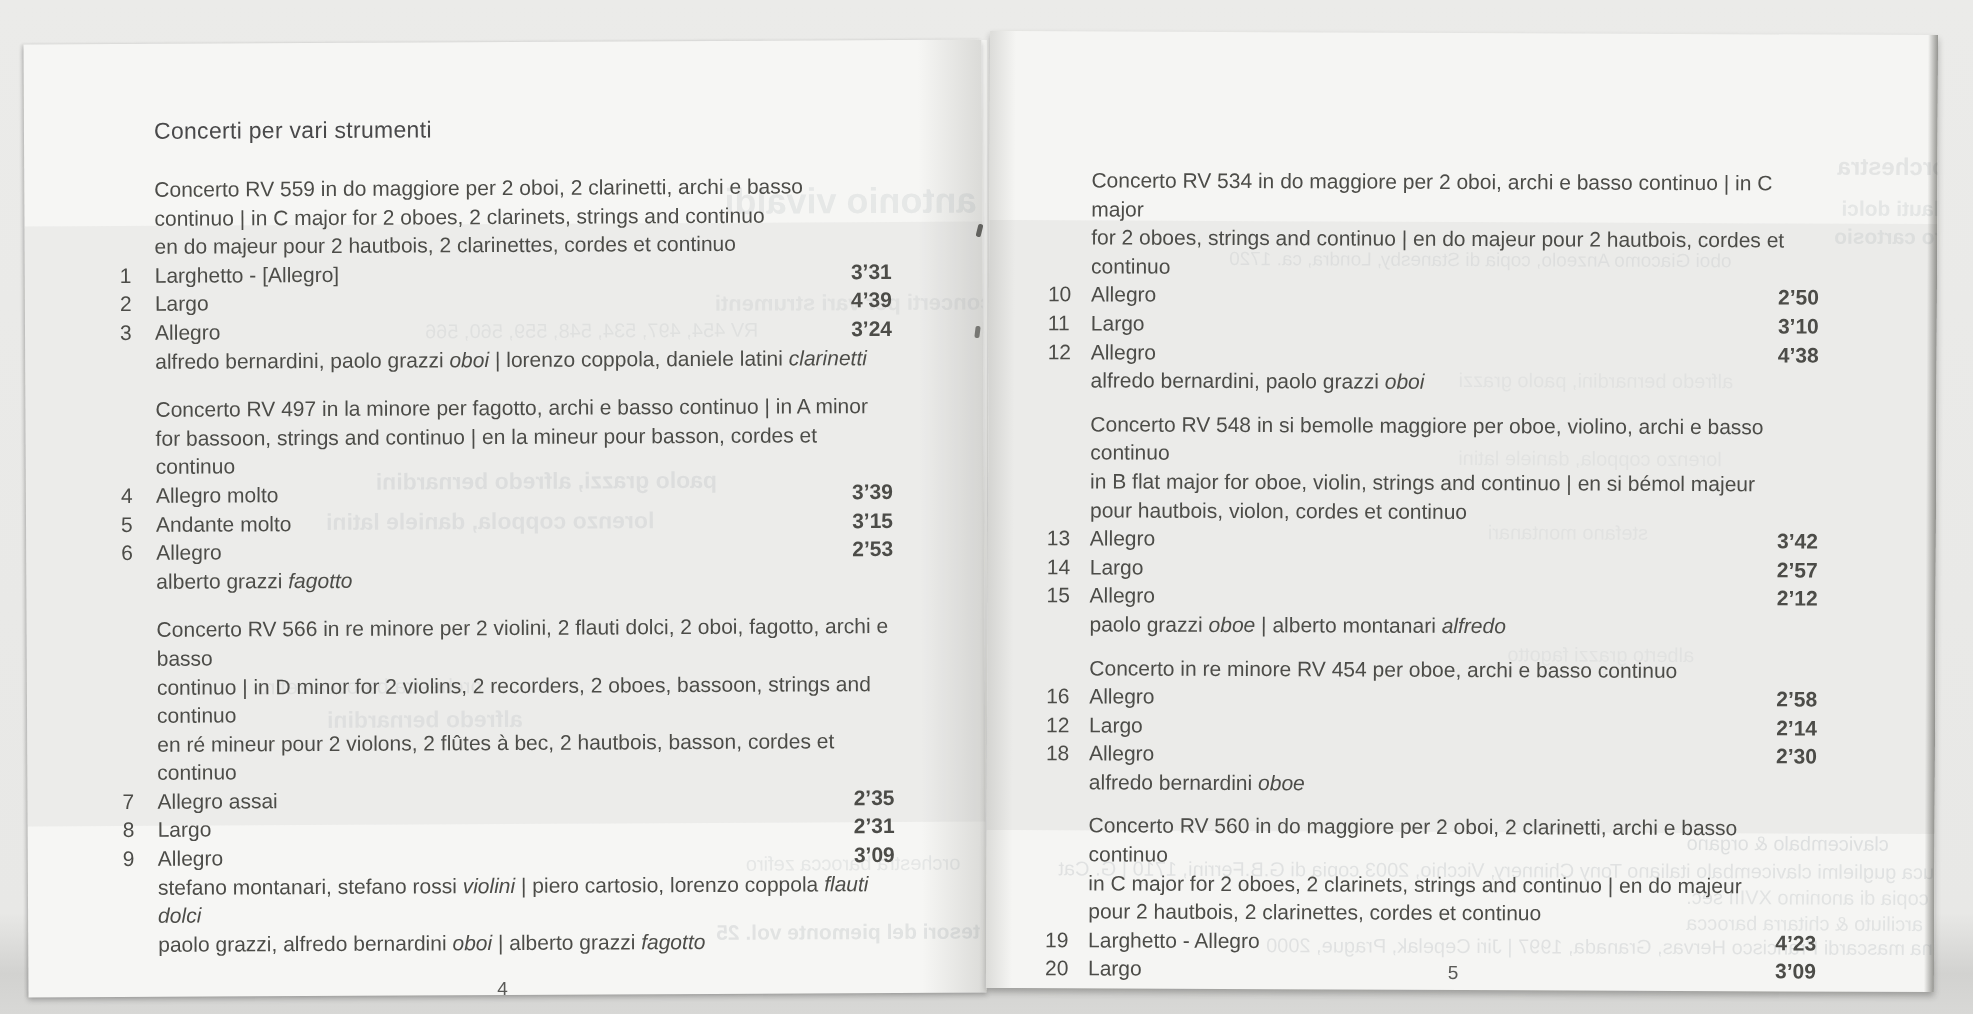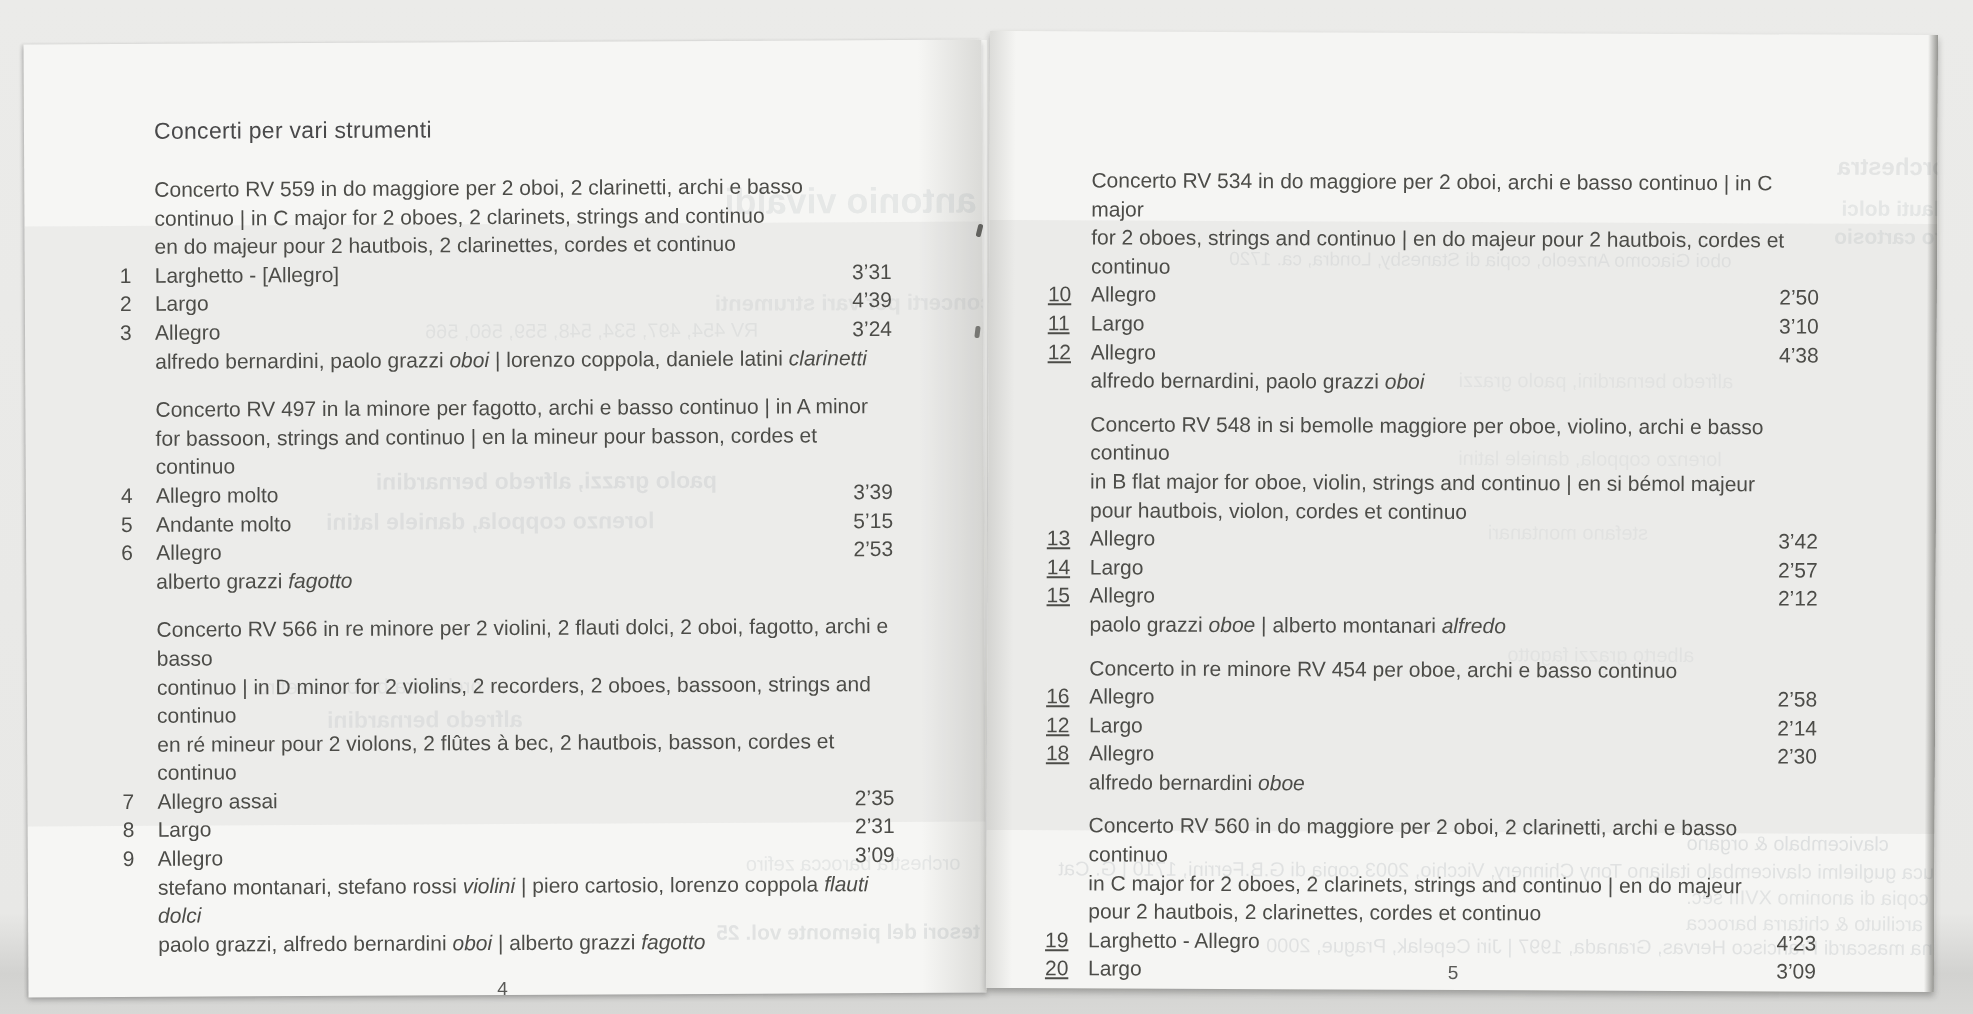--- a/index.html
+++ b/index.html
@@ -69,23 +69,23 @@
   }
   .content-left{ left:95px; top:132px; width:772px; }
   .content-right{ left:59px; top:135px; width:771px; }
   .work{ margin:0 0 20px 0; }
   .page-right .work{ margin-bottom:15px; }
   .heading-line{ padding-left:35px; }
   .performer-line{ padding-left:35px; }
   .page-right .heading-line, .page-right .performer-line{ padding-left:43px; }
   .track{ display:flex; }
   .track .no{ flex:none; width:35px; }
-  .page-right .track .no{ width:43px;text-decoration:underline; }
+  .page-right .track .no{ width:43px; }
   .track .name{ flex:1 1 auto; }
-  .track .time{ flex:none; }
+  .track .time{ flex:none;font-weight:bold; }
   .it{ font-style:italic; }
 
   .page-num{
     position:absolute; width:40px; text-align:center;
     font-size:19px; color:#59595б; color:#595956; z-index:3;
   }
   .page-num-left{ left:454px; top:936px; }
   .page-num-right{ left:447px; top:929px; }
 
   .bleed-layer{ position:absolute; inset:0; z-index:2; pointer-events:none; }
@@ -148,21 +148,21 @@
           <div class="heading-line">Concerto RV 497 in la minore per fagotto, archi e basso continuo | in A minor</div>
           <div class="heading-line">for bassoon, strings and continuo | en la mineur pour basson, cordes et continuo</div>
           <div class="track">
             <span class="no">4</span>
             <span class="name">Allegro molto</span>
             <span class="time">3’39</span>
           </div>
           <div class="track">
             <span class="no">5</span>
             <span class="name">Andante molto</span>
-            <span class="time">5’15</span>
+            <span class="time">3’15</span>
           </div>
           <div class="track">
             <span class="no">6</span>
             <span class="name">Allegro</span>
             <span class="time">2’53</span>
           </div>
           <div class="performer-line"><span>alberto grazzi </span><span class="it">fagotto</span></div>
         </section>
         <section class="work">
           <div class="heading-line">Concerto RV 566 in re minore per 2 violini, 2 flauti dolci, 2 oboi, fagotto, archi e basso</div>

